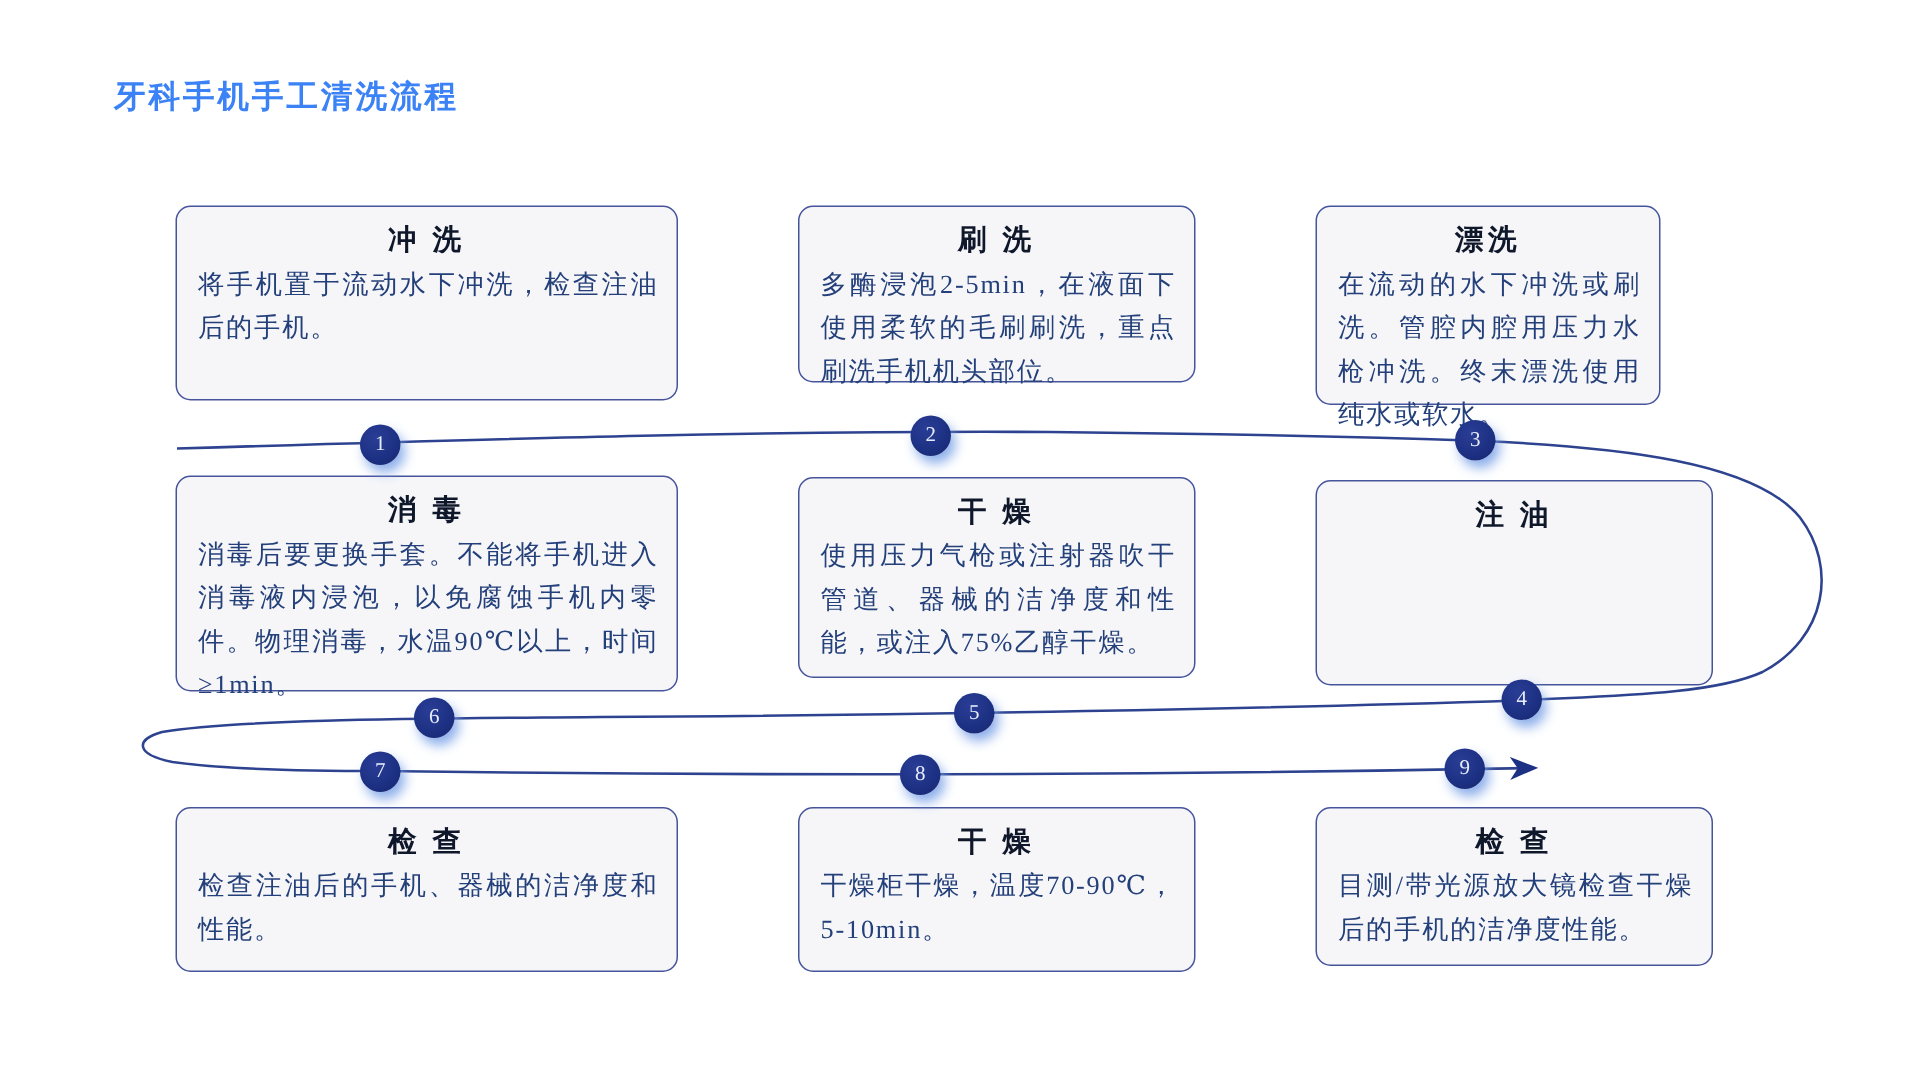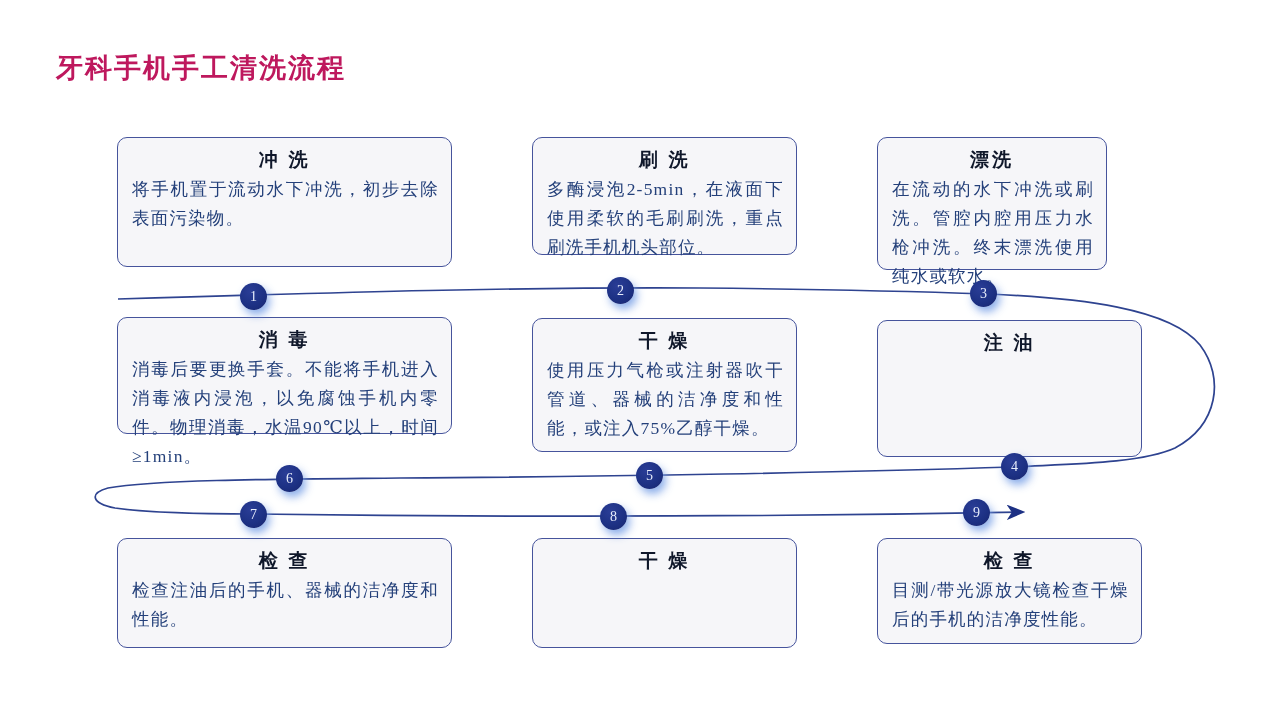--- a/index.html
+++ b/index.html
@@ -3,22 +3,22 @@
 <meta charset="utf-8">
 <style>
   html,body{margin:0;padding:0;}
   body{
     width:1280px;height:720px;background:#ffffff;overflow:hidden;
     font-family:"Liberation Serif","DejaVu Serif",serif;
   }
   .slide{position:relative;width:1280px;height:720px;background:#ffffff;}
 
   .page-title{
-    position:absolute;left:56px;top:50px;margin:0;
-    font-size:27px;font-weight:bold;letter-spacing:2px;color:#be185d;
+    position:absolute;left:76px;top:50px;margin:0;
+    font-size:21px;font-weight:bold;letter-spacing:2px;color:#3b82f6;
   }
 
   .flow-svg{position:absolute;left:0;top:0;width:1280px;height:720px;pointer-events:none;}
 
   .box{
     position:absolute;box-sizing:border-box;
     background:#f6f6f9;border:1px solid #46549c;border-radius:10px;
     overflow:visible;
   }
   .box-title{
@@ -27,21 +27,21 @@
   }
   .box-body{
     padding:2px 12px 6px 14px;
     font-size:17.5px;line-height:29px;letter-spacing:1.2px;
     color:#24407a;text-align:justify;text-align-last:left;
   }
 
   .box1{left:117px;top:137px;width:335px;height:130px;}
   .box2{left:532px;top:137px;width:265px;height:118px;}
   .box3{left:877px;top:137px;width:230px;height:133px;}
-  .box4{left:117px;top:317px;width:335px;height:117px;}
+  .box4{left:117px;top:317px;width:335px;height:144px;}
   .box5{left:532px;top:318px;width:265px;height:134px;}
   .box6{left:877px;top:320px;width:265px;height:137px;}
   .box7{left:117px;top:538px;width:335px;height:110px;}
   .box8{left:532px;top:538px;width:265px;height:110px;}
   .box9{left:877px;top:538px;width:265px;height:106px;}
 
   .step-circle{
     position:absolute;width:27px;height:27px;border-radius:50%;
     background:radial-gradient(circle at 38% 32%, #2a3d96 0%, #1d3184 55%, #16246e 100%);
     box-shadow:3px 5px 8px rgba(120,160,230,0.85);
@@ -79,21 +79,21 @@
              C 1140 464, 1065 464, 1012 467
              C 860 472, 600 477, 400 478
              C 300 479, 160 479, 108 488
              C 90 493, 90 503, 115 508
              C 150 513, 200 514, 254 514
              C 480 517, 760 517, 1022 512" fill="none" stroke="#2e4390" stroke-width="1.7" marker-end="url(#arrowhead)"></path>
   </svg>
 
   <div class="box box1">
     <div class="box-title">冲 洗</div>
-    <div class="box-body">将手机置于流动水下冲洗，初步去除表面污染物。</div>
+    <div class="box-body">将手机置于流动水下冲洗，检查注油后的手机。</div>
   </div>
 
   <div class="box box2">
     <div class="box-title">刷 洗</div>
     <div class="box-body">多酶浸泡2-5min，在液面下使用柔软的毛刷刷洗，重点刷洗手机机头部位。</div>
   </div>
 
   <div class="box box3">
     <div class="box-title">漂洗</div>
     <div class="box-body">在流动的水下冲洗或刷洗。管腔内腔用压力水枪冲洗。终末漂洗使用纯水或软水。</div>
@@ -113,20 +113,21 @@
     <div class="box-title">注 油</div>
   </div>
 
   <div class="box box7">
     <div class="box-title">检 查</div>
     <div class="box-body">检查注油后的手机、器械的洁净度和性能。</div>
   </div>
 
   <div class="box box8">
     <div class="box-title">干 燥</div>
+    <div class="box-body">干燥柜干燥，温度70-90℃，5-10min。</div>
   </div>
 
   <div class="box box9">
     <div class="box-title">检 查</div>
     <div class="box-body">目测/带光源放大镜检查干燥后的手机的洁净度性能。</div>
   </div>
 
   <div class="step-circle sc1">1</div>
   <div class="step-circle sc2">2</div>
   <div class="step-circle sc3">3</div>

